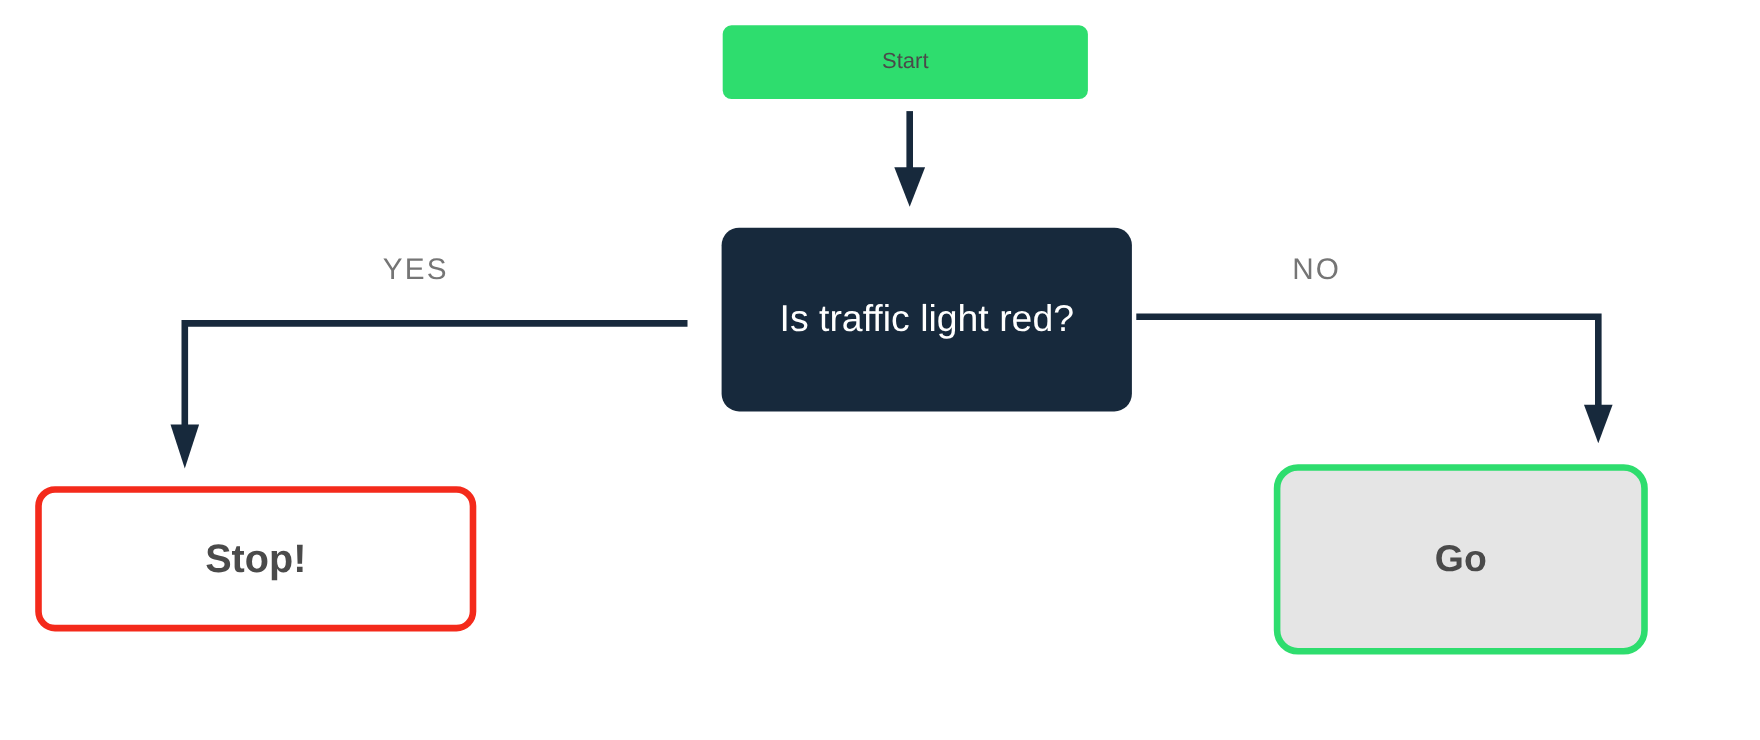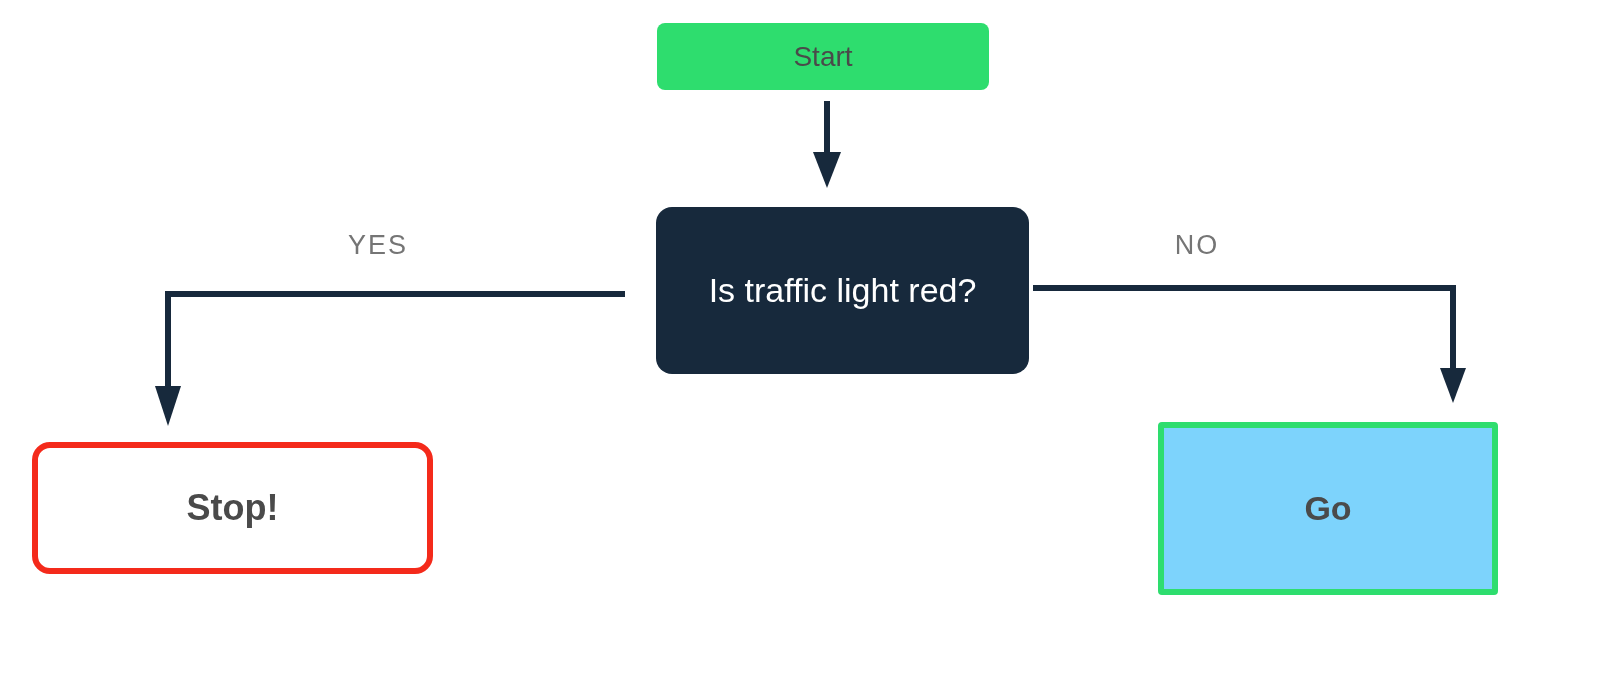--- a/index.html
+++ b/index.html
@@ -40,21 +40,21 @@
     box-sizing: border-box;
   }
   .node-start {
     left: 657px;
     top: 23px;
     width: 332px;
     height: 67px;
     background: var(--green, #2edd6e);
     border-radius: 8px;
     color: var(--dark, #4a4a4a);
-    font-size: 28px;
+    font-size: 20px;
     font-weight: 400;
   }
   .node-question {
     left: 656px;
     top: 207px;
     width: 373px;
     height: 167px;
     background: var(--navy, #17293c);
     border-radius: 16px;
     color: #ffffff;
@@ -71,23 +71,23 @@
     border-radius: 18px;
     color: var(--dark, #4a4a4a);
     font-size: 36px;
     font-weight: 700;
   }
   .node-go {
     left: 1158px;
     top: 422px;
     width: 340px;
     height: 173px;
-    background: #7dd3fc;
+    background: #e5e5e5;
     border: 6px solid var(--green, #2edd6e);
-    border-radius: 4px;
+    border-radius: 22px;
     color: var(--dark, #4a4a4a);
     font-size: 34px;
     font-weight: 700;
   }
   .edge-label {
     position: absolute;
     width: 160px;
     text-align: center;
     color: var(--gray, #757575);
     font-size: 27px;

